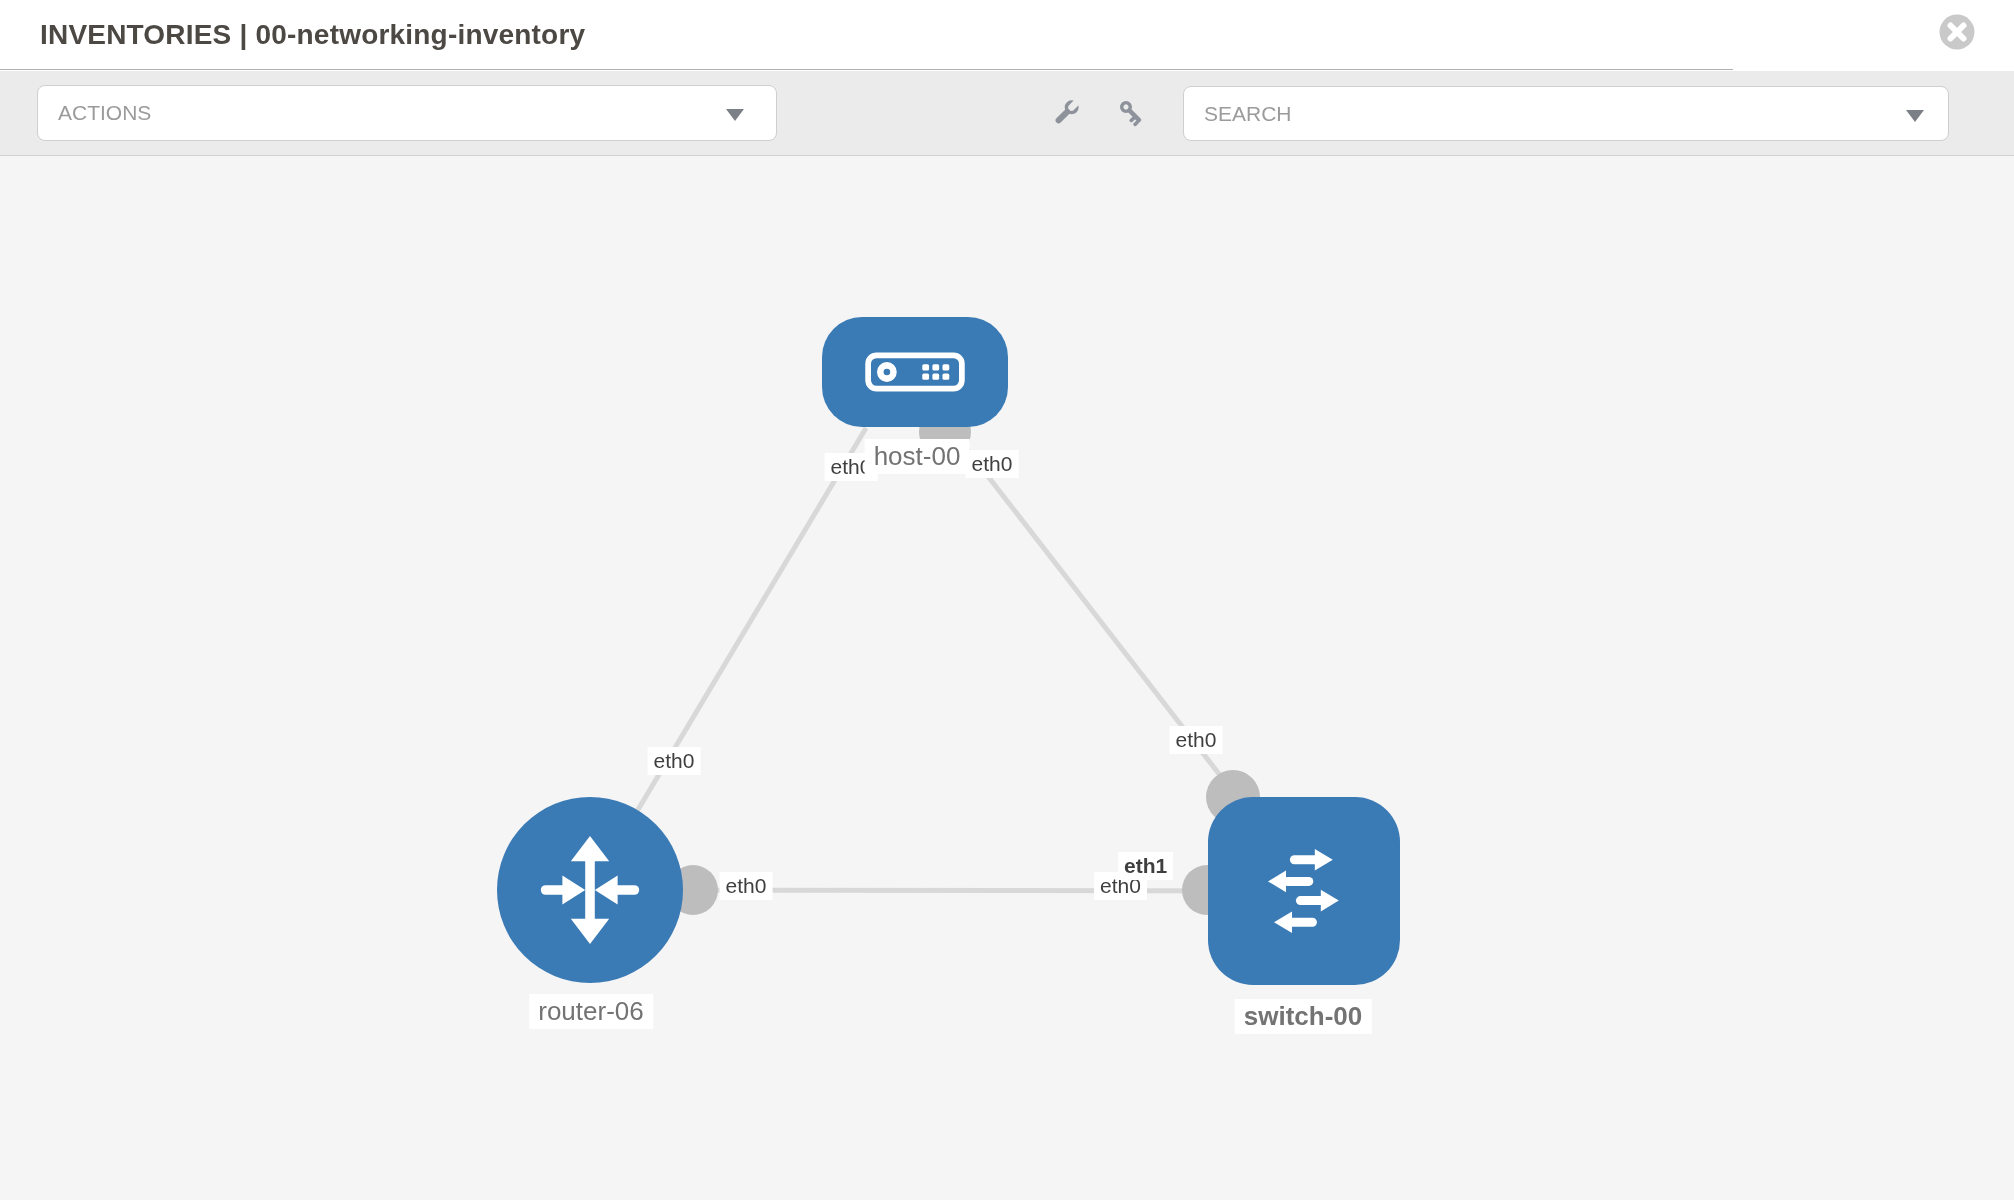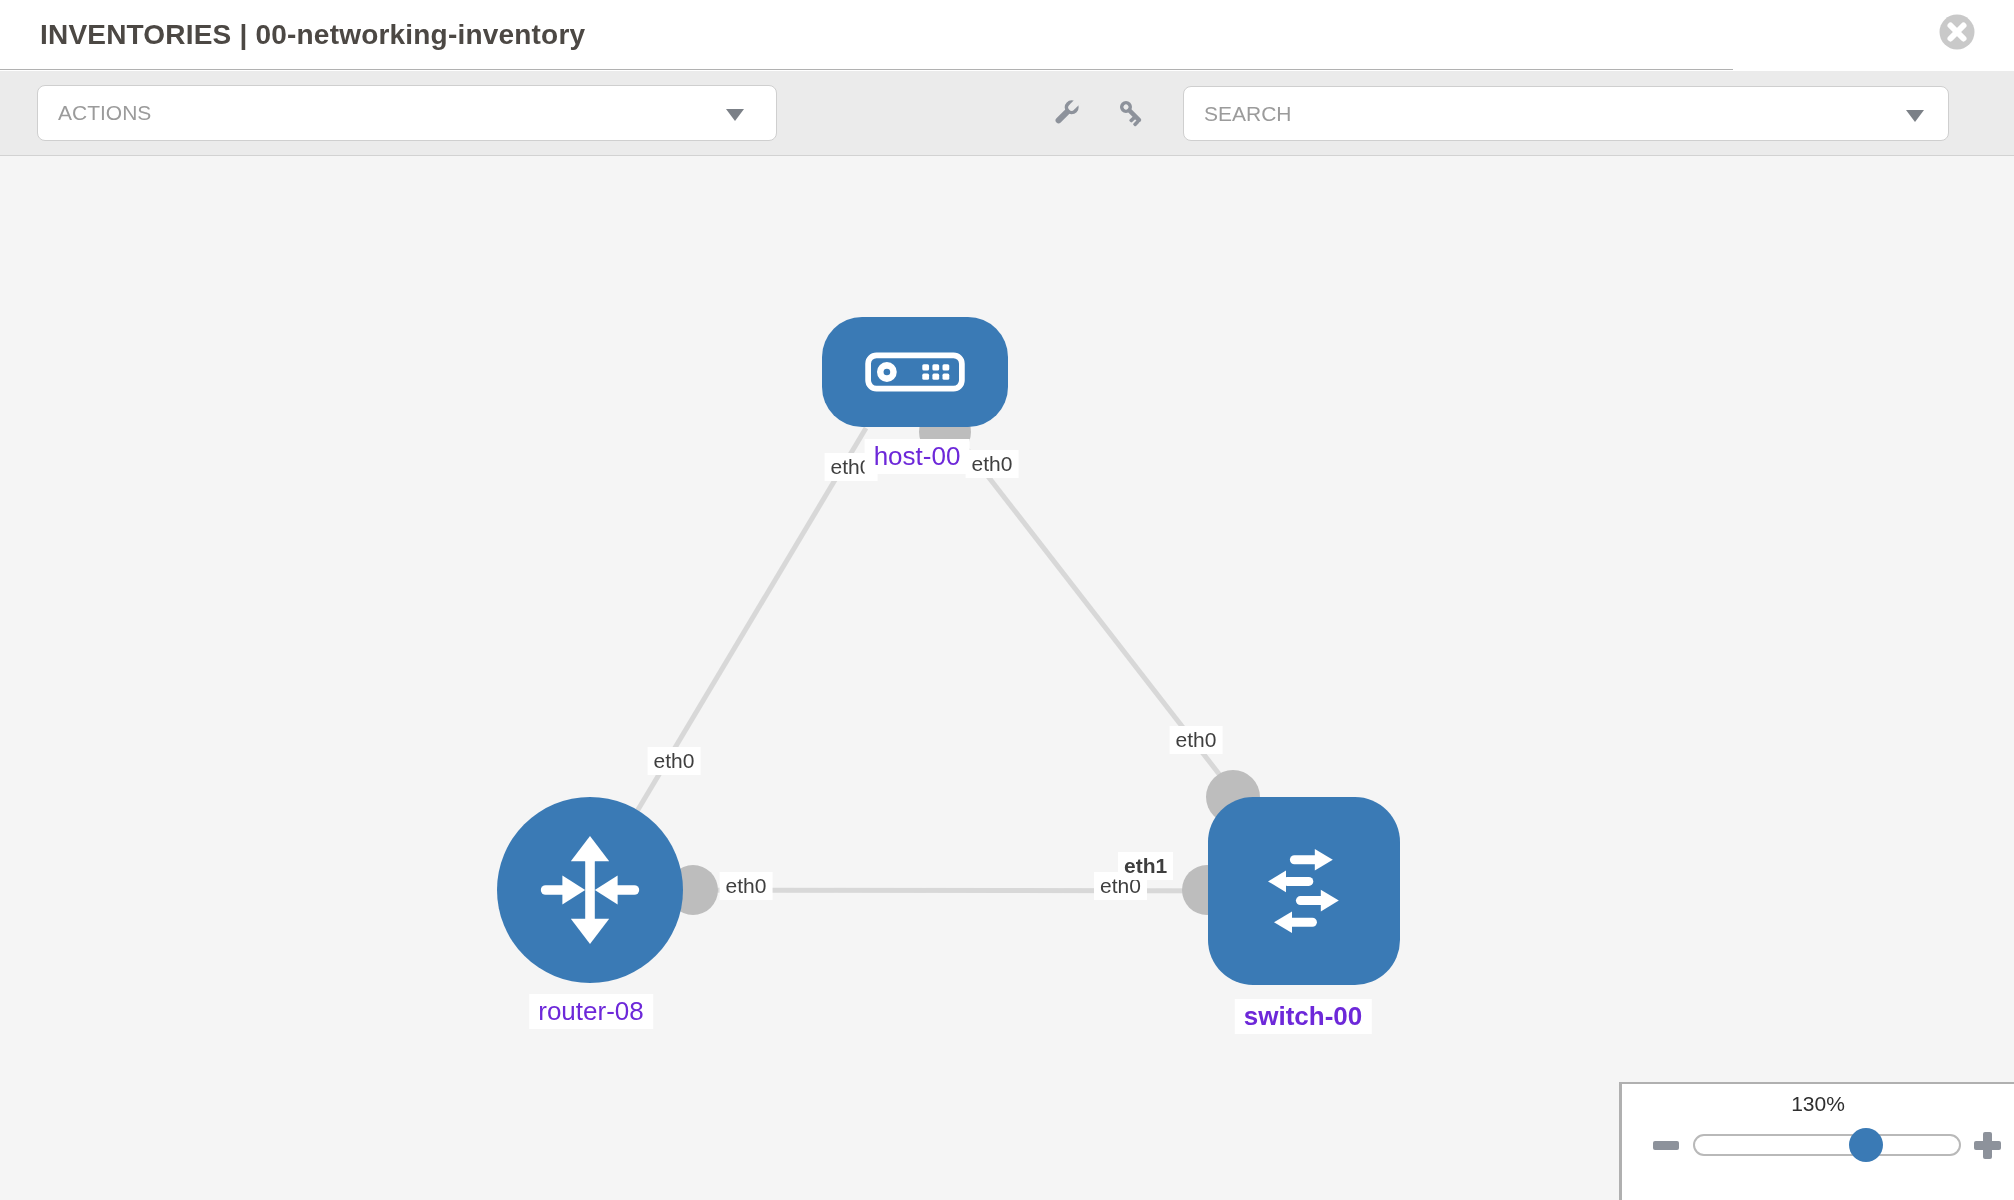--- a/index.html
+++ b/index.html
@@ -43,21 +43,21 @@
   .ep-switch-top  { left:1206px; top:614px; width:54px; height:54px; }
   .ep-switch-left { left:1182px; top:709px; width:50px; height:50px; }
 
   .node { position:absolute; background:#3a7ab5; z-index:30;
           display:flex; align-items:center; justify-content:center; cursor:pointer; }
   .node-host   { left:822px; top:161px; width:186px; height:110px; border-radius:40px; }
   .node-router { left:497px; top:641px; width:186px; height:186px; border-radius:50%; }
   .node-switch { left:1208px; top:641px; width:192px; height:188px; border-radius:45px; }
 
   .node-label { position:absolute; transform:translateX(-50%); background:#ffffff;
-                color:#6d28d9; font-size:26px; padding:2px 9px; z-index:50;
+                color:#737373; font-size:26px; padding:2px 9px; z-index:50;
                 white-space:nowrap; }
   .lbl-host   { left:917px;  top:283px; }
   .lbl-router { left:591px;  top:838px; }
   .lbl-switch { left:1303px; top:843px;font-weight:bold; }
 
   .iface { position:absolute; background:#ffffff; color:#3f3f3f; font-size:21px;
            padding:2px 6px; z-index:40; white-space:nowrap; }
   .iface.centered { transform:translate(-50%,-50%); }
   .if-host-left   { left:851px;  top:311px; }
   .if-host-right  { left:992px;  top:308px; }
@@ -188,36 +188,26 @@
           <polygon points="20,42 35,33 35,51"></polygon>
           <line x1="47" y1="58" x2="65" y2="58" stroke="#ffffff" stroke-width="7.5" stroke-linecap="round"></line>
           <polygon points="79,58 64,49 64,67"></polygon>
           <line x1="39" y1="76" x2="57" y2="76" stroke="#ffffff" stroke-width="7.5" stroke-linecap="round"></line>
           <polygon points="25,76 40,67 40,85"></polygon>
         </g>
       </svg>
     </div>
 
     <div class="node-label lbl-host">host-00</div>
-    <div class="node-label lbl-router">router-08</div>
+    <div class="node-label lbl-router">router-06</div>
     <div class="node-label lbl-switch">switch-00</div>
 
     <div class="iface centered if-host-left">eth0</div>
     <div class="iface centered if-host-right">eth0</div>
     <div class="iface centered if-router-top">eth0</div>
     <div class="iface centered if-switch-top">eth0</div>
     <div class="iface centered if-router-right">eth0</div>
     <div class="iface if-eth0-under">eth0</div>
     <div class="iface if-eth1-over">eth1</div>
 
-    <div class="zoom-panel">
-      <div class="zoom-value">130%</div>
-      <div class="zoom-minus"></div>
-      <div class="zoom-track"></div>
-      <div class="zoom-thumb"></div>
-      <div class="zoom-plus">
-        <span class="h"></span>
-        <span class="v"></span>
-      </div>
-    </div>
 
   </div>
 </div>
 
 </body></html>

